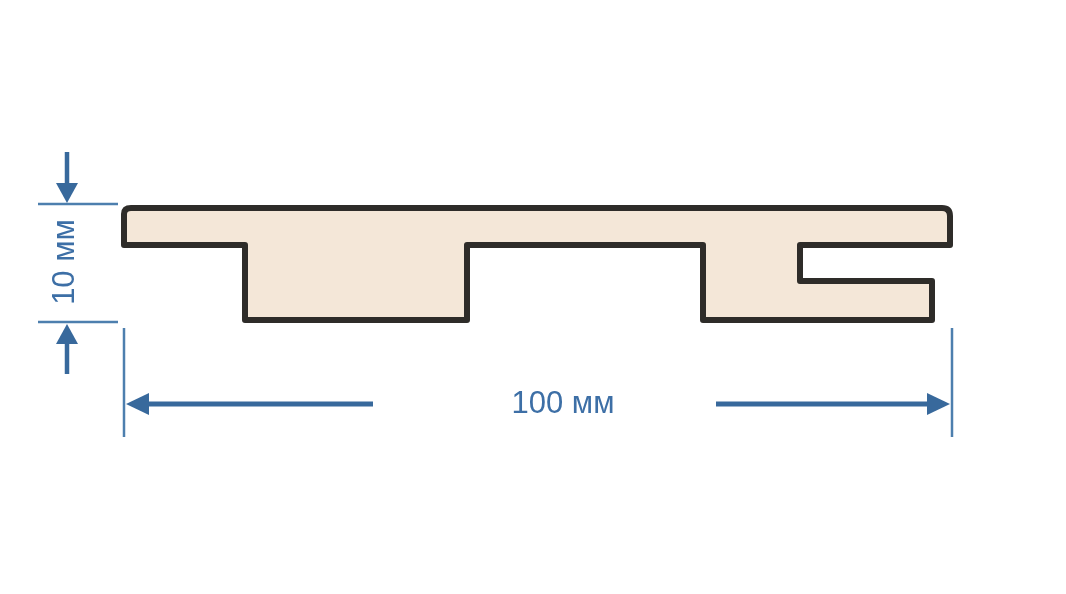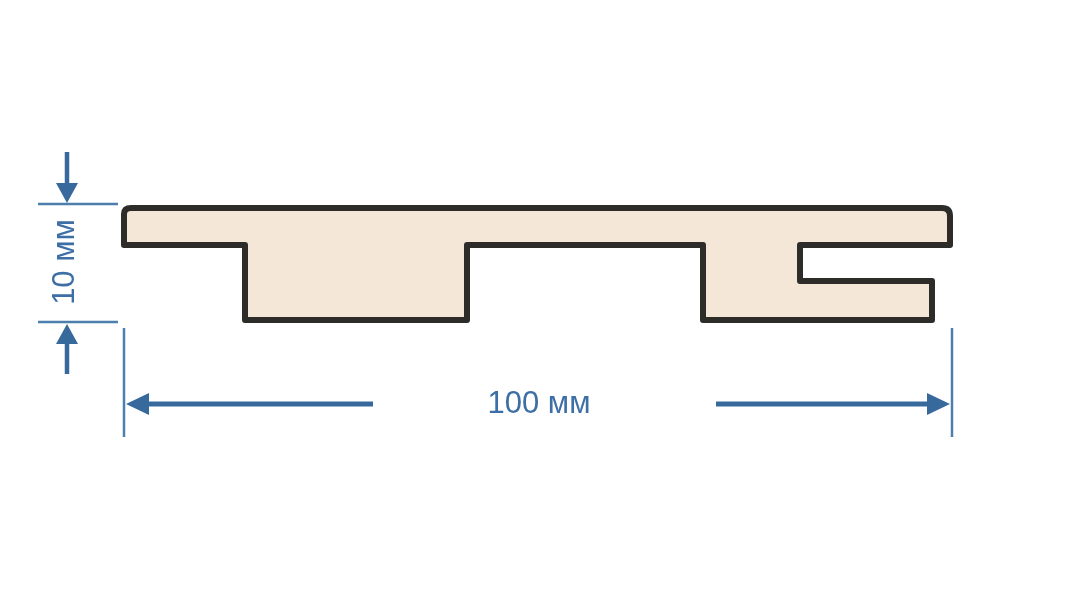--- a/index.html
+++ b/index.html
@@ -91,15 +91,15 @@
       </g>
       <g>
         <line x1="716" y1="404" x2="931" y2="404" stroke-width="5" stroke="#38699c"></line>
         <polygon points="950,404 927,393 927,415" fill="#38699c"></polygon>
       </g>
     </g>
   </svg>
 
   <div class="dim-label dim-label-height" style="color: rgb(61, 111, 166);">10 мм</div>
 
-  <div class="dim-label dim-label-width" style="color: rgb(61, 111, 166);">100 мм</div>
+  <div class="dim-label dim-label-width" style="color: rgb(61, 111, 166); margin-left: 24px;">100 мм</div>
 
 </div>
 
 </body></html>

